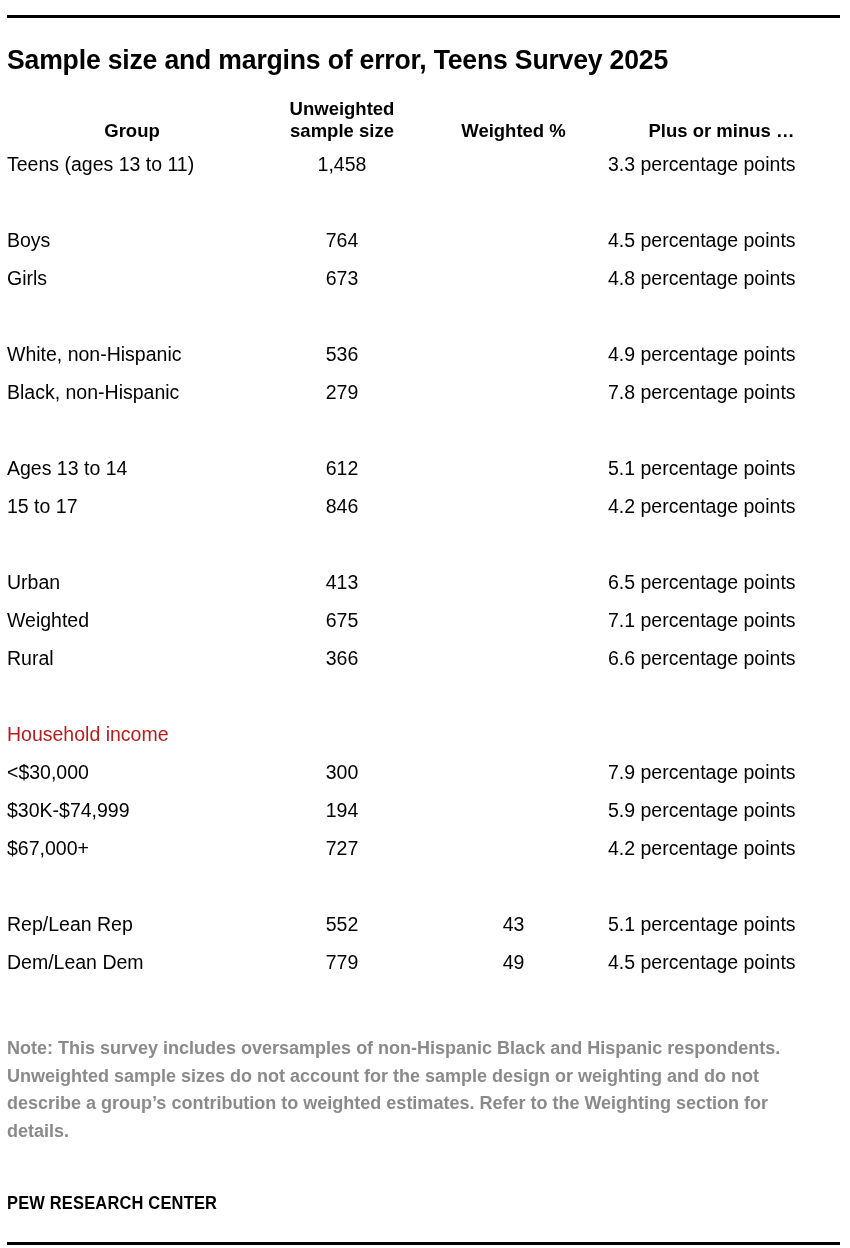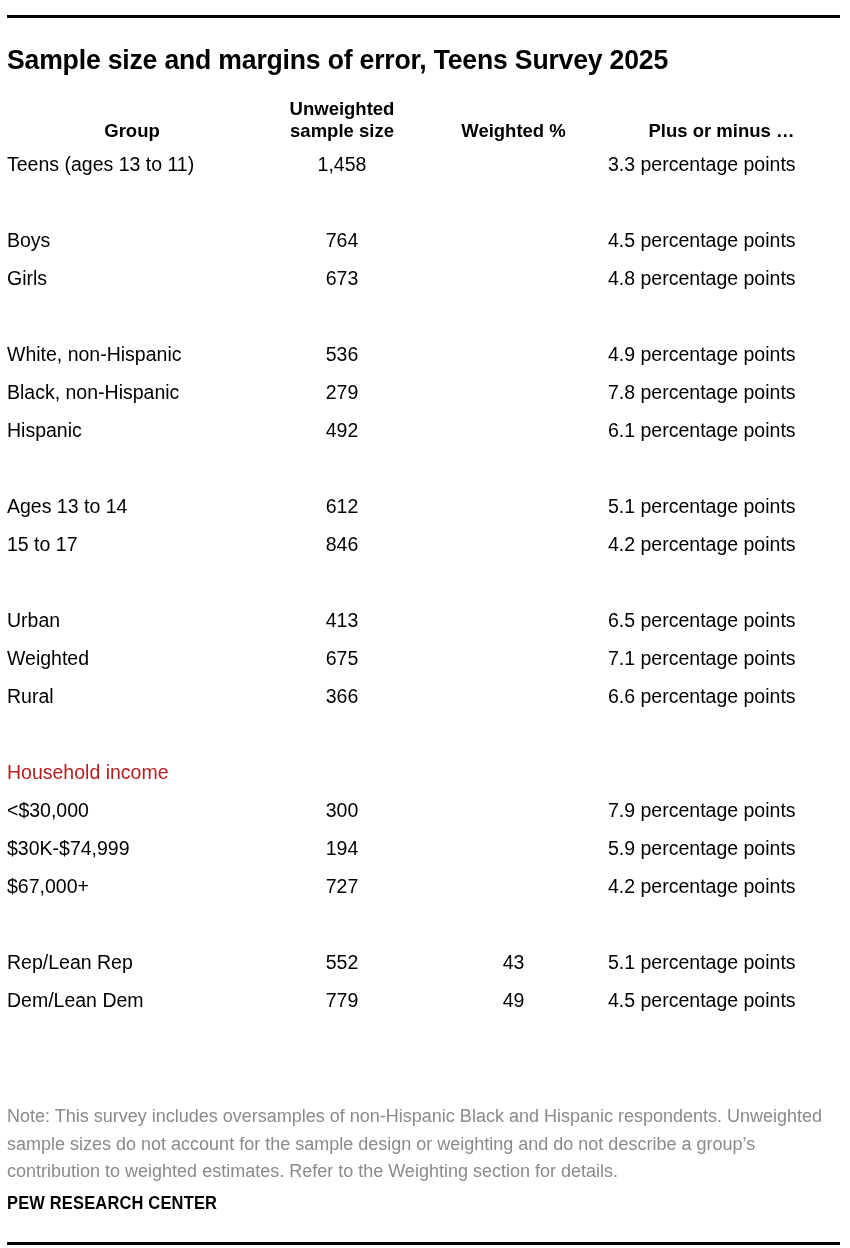--- a/index.html
+++ b/index.html
@@ -104,26 +104,27 @@
   td.subhead {
     color: #b91c1c;
     font-size: 19.5px;
     margin-left: 13px;
   }
 
   
   .note {
     position: absolute;
     left: 7px;
-    top: 1088px;
+    top: 1020px;
     width: 828px;
     color: #8a8a8a;
     font-size: 18px;
     line-height: 27.5px;
     text-align: left;
+    font-weight: bold;
   }
 
   
   .brand {
     position: absolute;
     left: 7px;
     top: 1178px;
     font-family: "Liberation Sans Narrow", "Liberation Sans", sans-serif;
     font-weight: bold;
     font-size: 17.5px;
@@ -191,26 +192,20 @@
           <td class="cell-n">536</td>
           <td class="cell-wpct"></td>
           <td class="cell-moe">4.9 percentage points</td>
         </tr>
         <tr>
           <td class="cell-group">Black, non-Hispanic</td>
           <td class="cell-n">279</td>
           <td class="cell-wpct"></td>
           <td class="cell-moe">7.8 percentage points</td>
         </tr>
-        <tr>
-          <td class="cell-group">Hispanic</td>
-          <td class="cell-n">492</td>
-          <td class="cell-wpct"></td>
-          <td class="cell-moe">6.1 percentage points</td>
-        </tr>
         <tr class="spacer">
           <td colspan="4">&nbsp;</td>
         </tr>
         <tr>
           <td class="cell-group">Ages 13 to 14</td>
           <td class="cell-n">612</td>
           <td class="cell-wpct"></td>
           <td class="cell-moe">5.1 percentage points</td>
         </tr>
         <tr>

